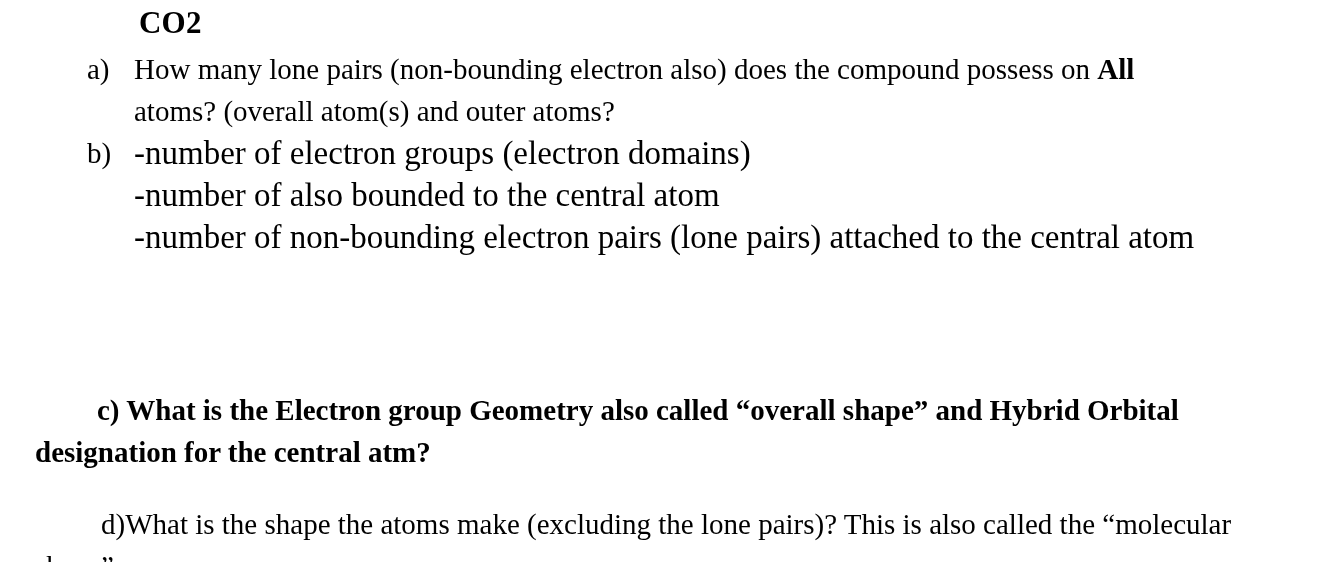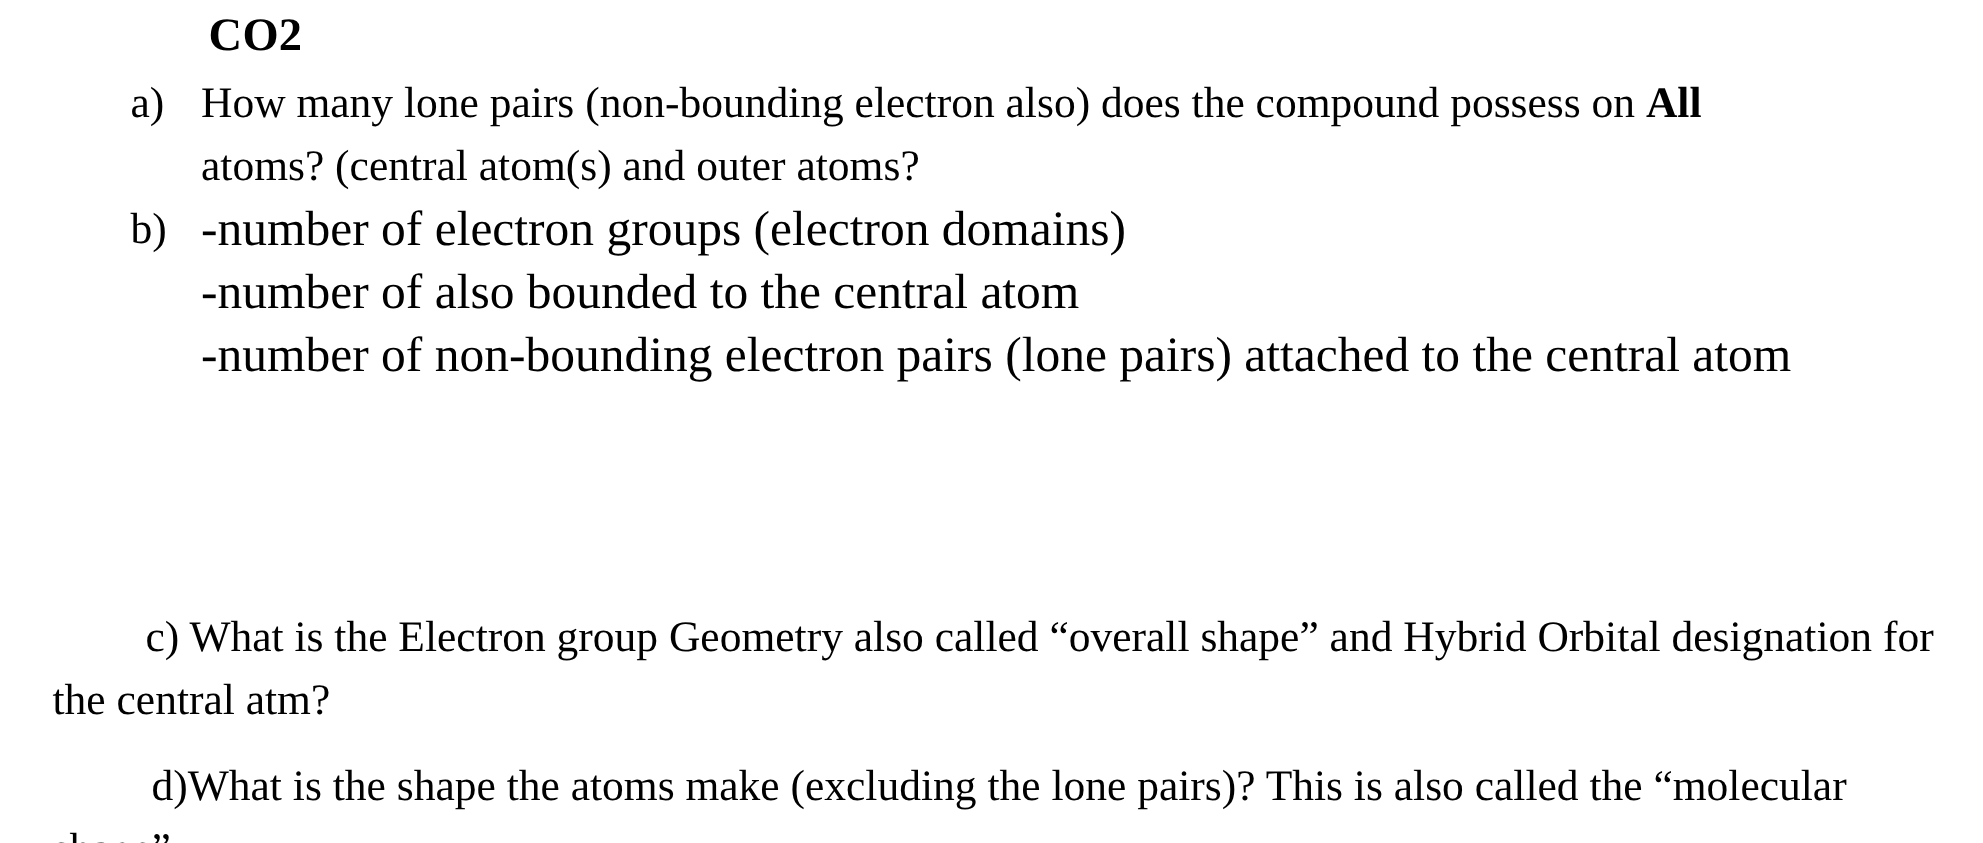--- a/index.html
+++ b/index.html
@@ -77,36 +77,36 @@
 
   
   .para {
     position: absolute;
     left: 35px;
     width: 1280px;
     font-size: 29px;
     line-height: 42px;
     text-indent: 62px;
   }
-  .para.p-c { top: 375px; }
+  .para.p-c { top: 360px; font-weight: bold; }
   .para.p-d { top: 474px; text-indent: 66px; }
 </style>
 </head>
 <body>
 
 <div class="page">
 
   <div class="doc-title">CO2</div>
 
   <div class="lettered-list">
 
     <div class="list-item">
       <span class="list-marker">a)</span>
       <span class="item-text"><span>How many lone pairs (non-bounding electron also) does the compound possess on </span><span class="bold">All</span></span>
-      <span class="item-text">atoms? (central atom(s) and outer atoms?</span>
+      <span class="item-text">atoms? (overall atom(s) and outer atoms?</span>
     </div>
 
     <div class="list-item">
       <span class="list-marker">b)</span>
       <span class="sub-lines">
         <span class="sub-line">-number of electron groups (electron domains)</span>
         <span class="sub-line">-number of also bounded to the central atom</span>
         <span class="sub-line">-number of non-bounding electron pairs (lone pairs) attached to the central atom</span>
       </span>
     </div>

